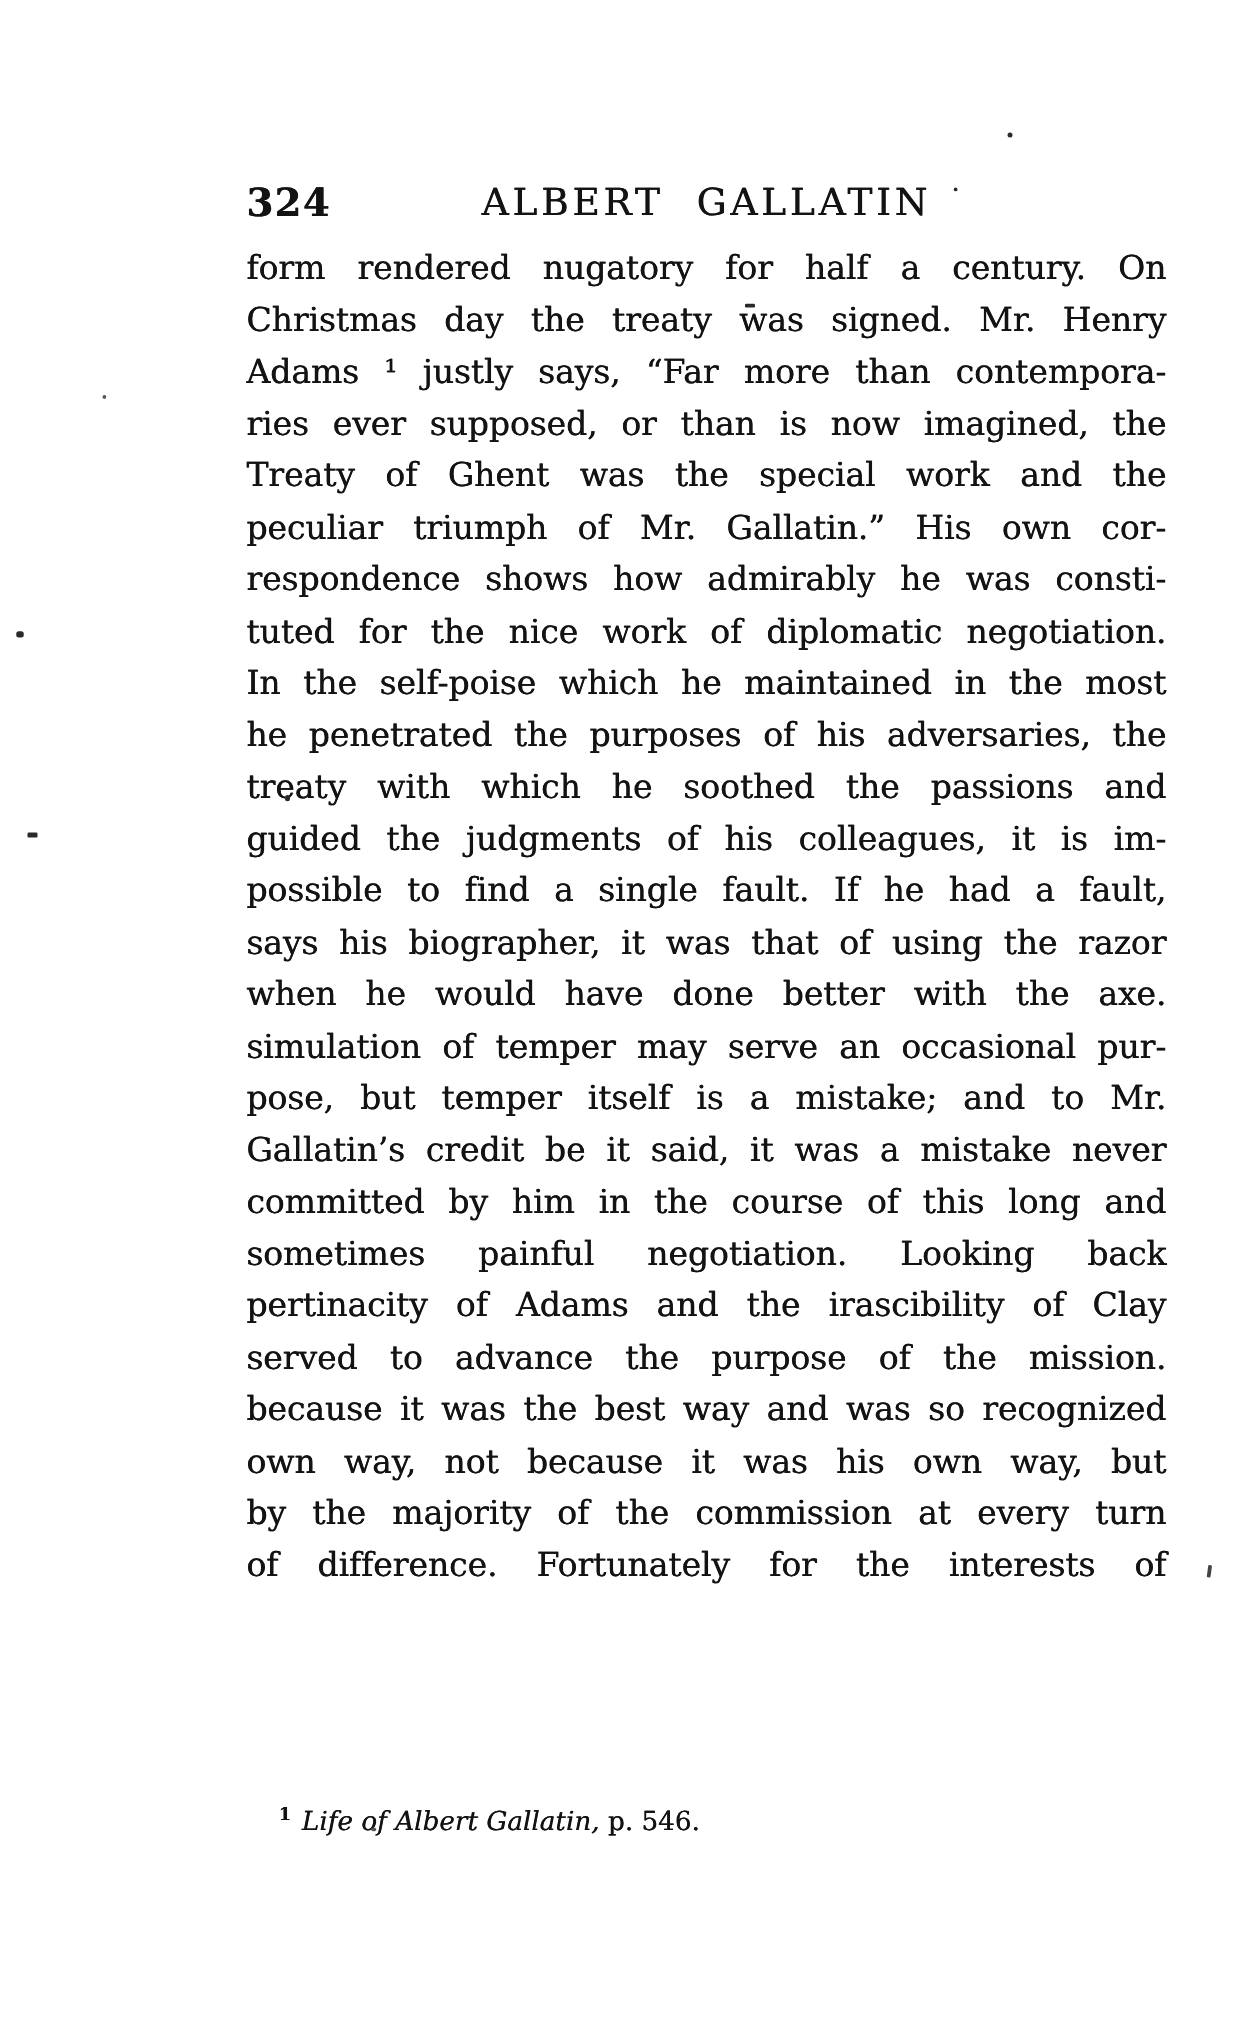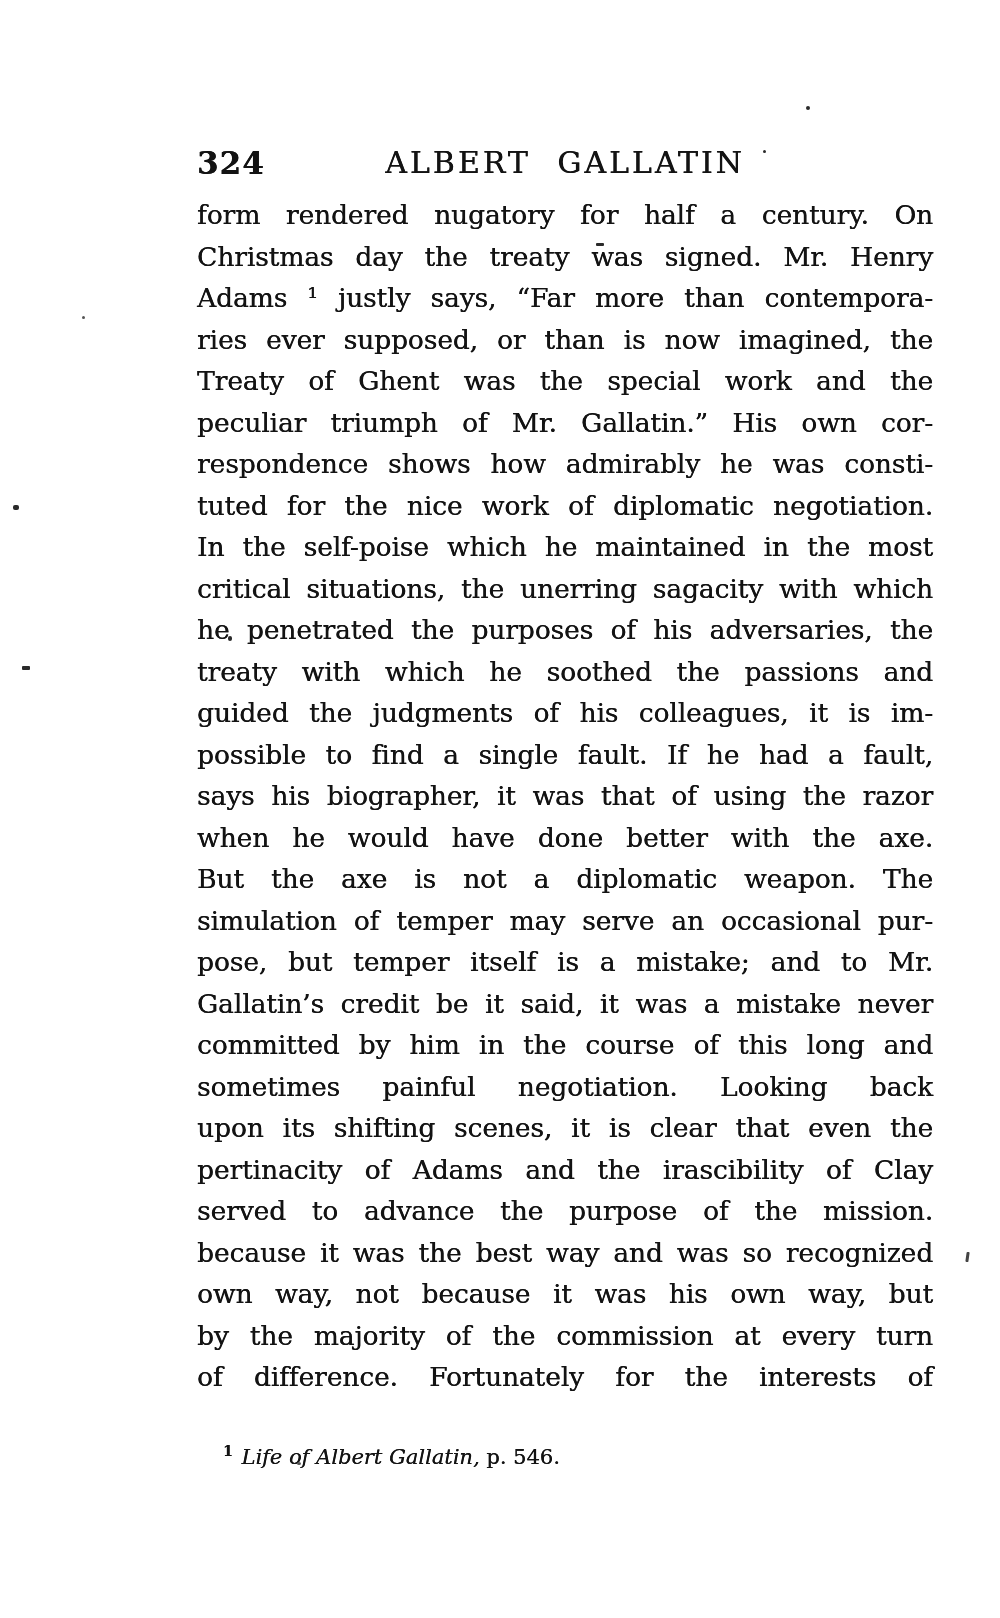--- a/index.html
+++ b/index.html
@@ -96,34 +96,31 @@
   <main class="body-text">
       <div class="line">form rendered nugatory for half a century. On</div>
       <div class="line">Christmas day the treaty was signed. Mr. Henry</div>
       <div class="line">Adams ¹ justly says, “Far more than contempora-</div>
       <div class="line">ries ever supposed, or than is now imagined, the</div>
       <div class="line">Treaty of Ghent was the special work and the</div>
       <div class="line">peculiar triumph of Mr. Gallatin.” His own cor-</div>
       <div class="line">respondence shows how admirably he was consti-</div>
       <div class="line">tuted for the nice work of diplomatic negotiation.</div>
       <div class="line">In the self-poise which he maintained in the most</div>
-      <div class="line">critical situations, the unerring sagacity with which</div>
       <div class="line">he penetrated the purposes of his adversaries, the</div>
       <div class="line">treaty with which he soothed the passions and</div>
       <div class="line">guided the judgments of his colleagues, it is im-</div>
       <div class="line">possible to find a single fault. If he had a fault,</div>
       <div class="line">says his biographer, it was that of using the razor</div>
       <div class="line">when he would have done better with the axe.</div>
-      <div class="line">But the axe is not a diplomatic weapon. The</div>
       <div class="line">simulation of temper may serve an occasional pur-</div>
       <div class="line">pose, but temper itself is a mistake; and to Mr.</div>
       <div class="line">Gallatin’s credit be it said, it was a mistake never</div>
       <div class="line">committed by him in the course of this long and</div>
       <div class="line">sometimes painful negotiation. Looking back</div>
-      <div class="line">upon its shifting scenes, it is clear that even the</div>
       <div class="line">pertinacity of Adams and the irascibility of Clay</div>
       <div class="line">served to advance the purpose of the mission.</div>
       <div class="line">because it was the best way and was so recognized</div>
       <div class="line">own way, not because it was his own way, but</div>
       <div class="line">by the majority of the commission at every turn</div>
       <div class="line">of difference. Fortunately for the interests of</div>
     </main>
 
   <footer class="footnote">
     <span class="fn-inner">

